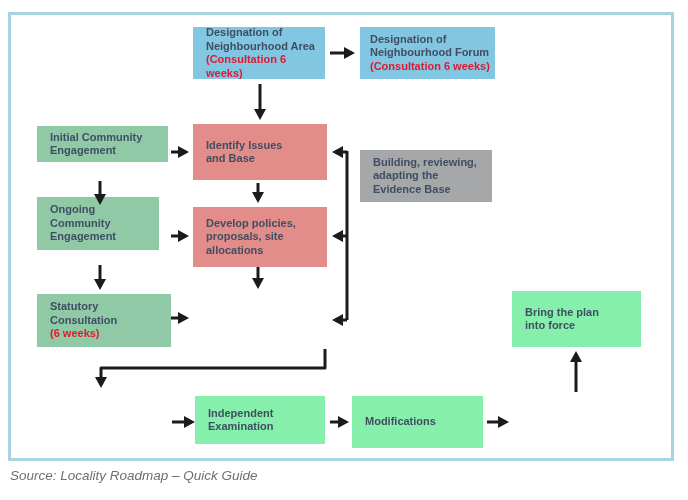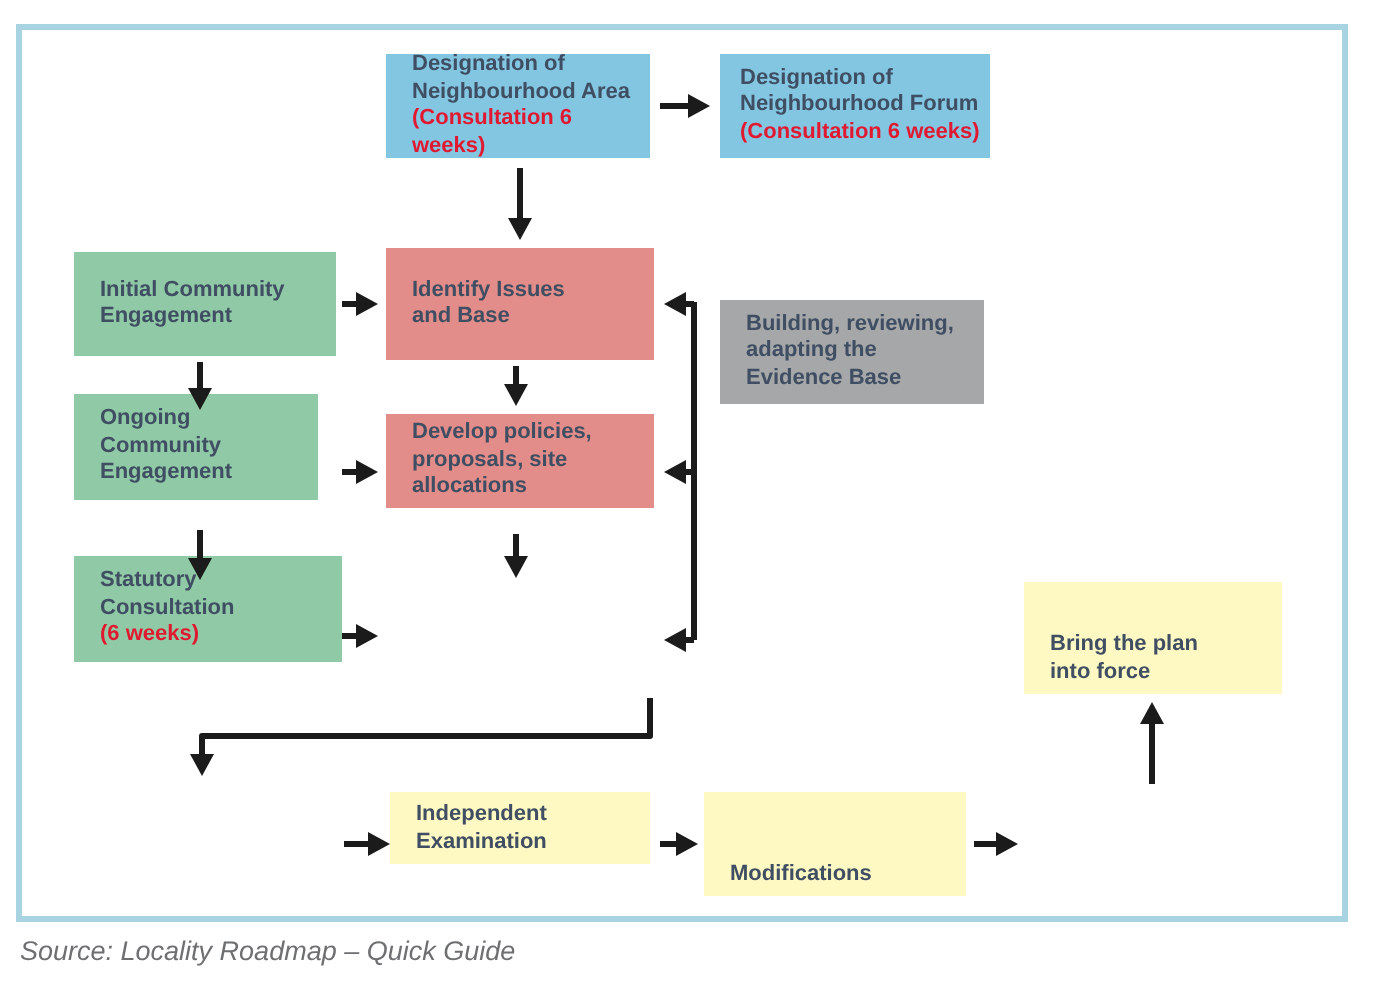--- a/index.html
+++ b/index.html
@@ -31,21 +31,21 @@
     color:#3f4e62;
     z-index:2;
   }
   .box .t{white-space:pre-line;}
   .box .n{color:#e01931;white-space:pre-line;}
   .box .cursor{color:#3f4e62;}
   .blue  {background:#83c6e2;}
   .green {background:#90c9a6;}
   .pink  {background:#e28d89;}
   .gray  {background:#a5a7a9;margin-top:24px;}
-  .yellow{background:#fef9c3;justify-content:flex-end;}
+  .yellow{background:#86efac;}
   #arrows{
     position:absolute;left:0;top:0;width:688px;height:500px;
     z-index:4;pointer-events:none;
   }
   #arrows path{
     fill:none;stroke:#1b1b1b;stroke-width:3;
     stroke-linecap:butt;stroke-linejoin:round;
   }
   .caption{
     position:absolute;
@@ -68,54 +68,54 @@
     <span class="t">Designation of
 Neighbourhood Area</span>
     <span class="n">(Consultation 6 weeks)</span>
   </div>
   <div class="box blue" style="left:360px;top:27px;width:135px;height:52px;padding-left:10px">
     <span class="t">Designation of
 Neighbourhood Forum</span>
     <span class="n">(Consultation 6 weeks)</span>
   </div>
 
-  <div class="box green" style="left:37px;top:126px;width:131px;height:52px">
+  <div class="box green" style="left:37px;top:126px;width:131px;height:36px">
     <span class="t">Initial Community
 Engagement</span>
   </div>
   <div class="box pink" style="left:193px;top:124px;width:134px;height:56px">
     <span class="t">Identify Issues
 and Base</span>
   </div>
   <div class="box gray" style="left:360px;top:126px;width:132px;height:52px">
     <span class="t">Building, reviewing,
 adapting the
 Evidence Base</span>
   </div>
 
   <div class="box green" style="left:37px;top:197px;width:122px;height:53px">
     <span class="t">Ongoing Community
 Engagement</span>
   </div>
-  <div class="box pink" style="left:193px;top:207px;width:134px;height:47px">
+  <div class="box pink" style="left:193px;top:207px;width:134px;height:60px">
     <span class="t">Develop policies,
 proposals, site
 allocations</span>
   </div>
 
-  <div class="box green" style="left:37px;top:278px;width:134px;height:53px">
+  <div class="box green" style="left:37px;top:294px;width:134px;height:53px">
     <span class="t">Statutory Consultation</span>
     <span class="n">(6 weeks)</span>
   </div>
   <div class="box yellow" style="left:512px;top:291px;width:129px;height:56px">
     <span class="t">Bring the plan
 into force</span>
   </div>
 
-  <div class="box yellow" style="left:195px;top:396px;width:130px;height:36px">
+  <div class="box yellow" style="left:195px;top:396px;width:130px;height:48px">
     <span class="t">Independent
 Examination</span>
   </div>
   <div class="box yellow" style="left:352px;top:396px;width:131px;height:52px">
     <span class="t">Modifications</span>
   </div>
 
   <svg id="arrows" viewBox="0 0 688 500" xmlns="http://www.w3.org/2000/svg">
     <defs>
       <marker id="ah" markerUnits="userSpaceOnUse" markerWidth="12" markerHeight="12" refX="8" refY="6" orient="auto">

